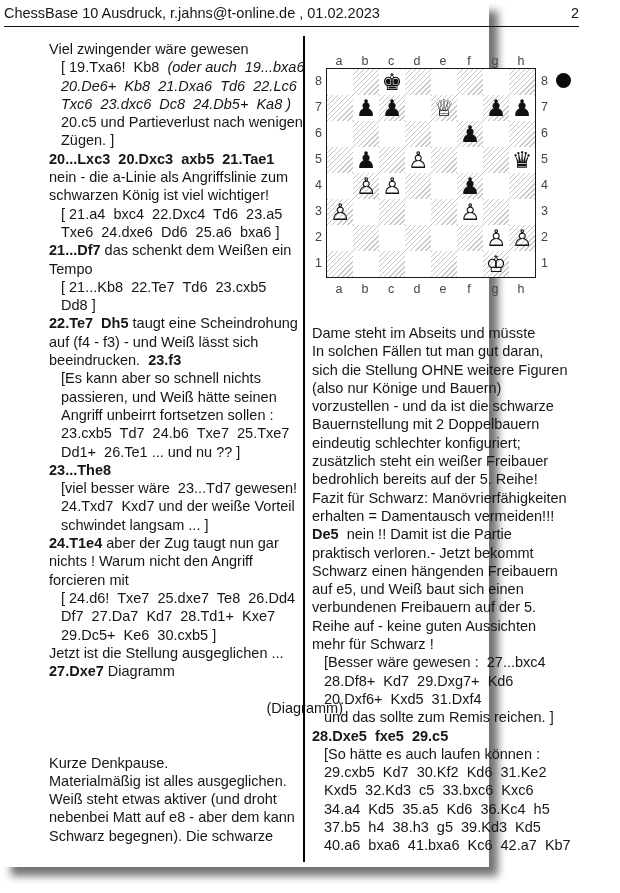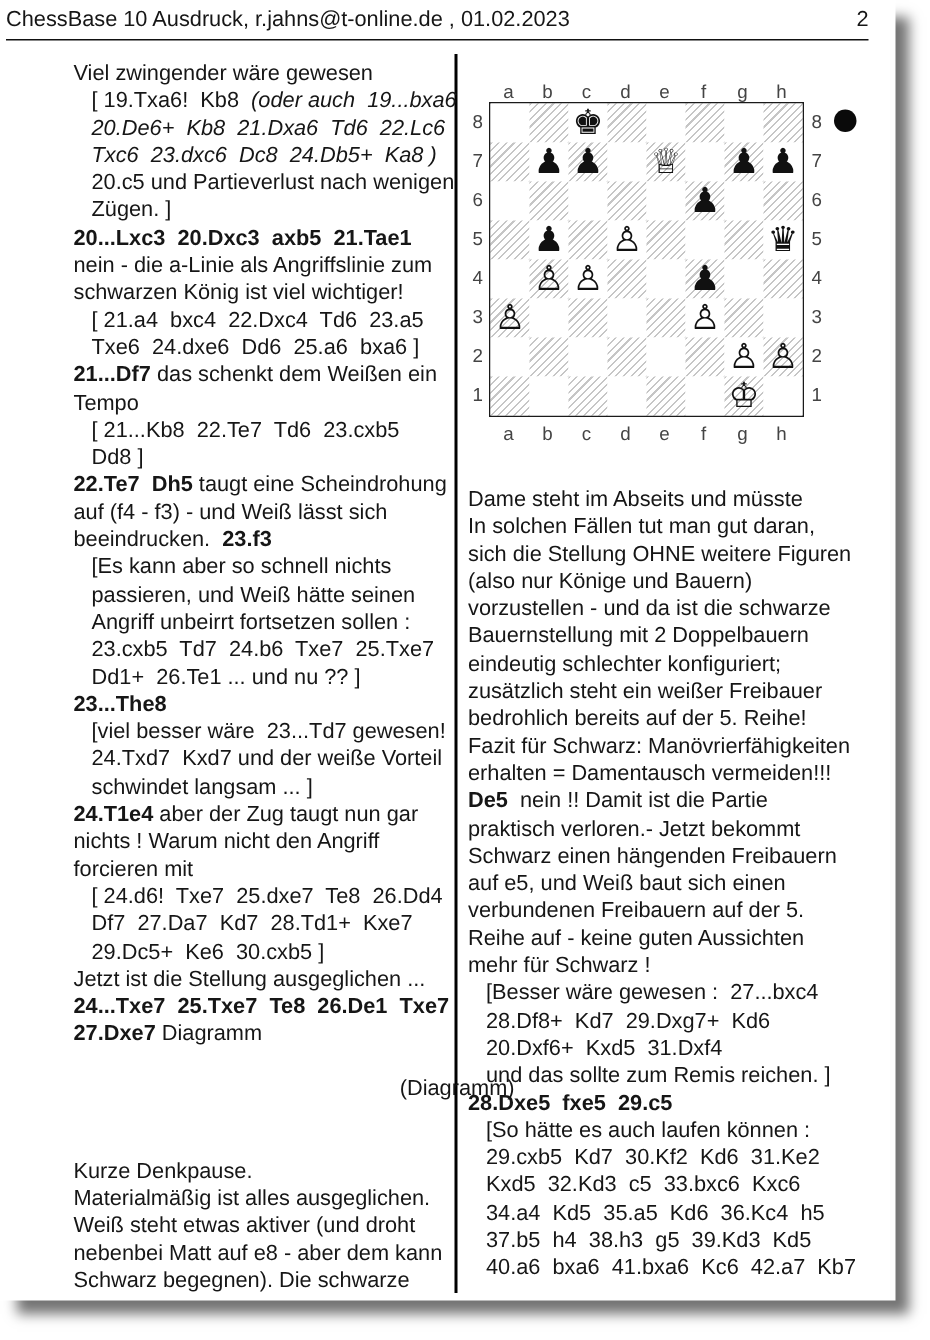--- a/index.html
+++ b/index.html
@@ -1,21 +1,21 @@
 <!DOCTYPE html>
 <html><head>
 <meta charset="utf-8">
 <style>
   html,body { margin:0; padding:0; }
   body {
     width:620px; height:893px; background:#ffffff; overflow:hidden;
     font-family:"Liberation Sans", sans-serif; color:#161616; position:relative;
   }
   .page {
-    position:absolute; left:0; top:0; width:597px; height:867px; background:#fff;
+    position:absolute; left:0; top:0; width:489px; height:867px; background:#fff;
     box-shadow:10px 10px 8px -1px rgba(0,0,0,0.55);
   }
   .header {
     position:absolute; left:4px; top:5px; width:575px;
     display:flex; justify-content:space-between; align-items:flex-end;
     font-size:14.5px; border-bottom:1.7px solid #111; padding-bottom:5px;
   }
   .divider { position:absolute; left:303px; top:36px; width:1.5px; height:826px; background:#000; }
   .col { position:absolute; top:40px; }
   .col.left  { left:5px;   width:294px;margin-left:44px; }
@@ -89,21 +89,20 @@
       <div class="tline ind"><span>[viel besser wäre  23...Td7 gewesen!</span></div>
       <div class="tline ind"><span>24.Txd7  Kxd7 und der weiße Vorteil</span></div>
       <div class="tline ind"><span>schwindet langsam ... ]</span></div>
       <div class="tline"><span class="b">24.T1e4</span><span> aber der Zug taugt nun gar</span></div>
       <div class="tline"><span>nichts ! Warum nicht den Angriff</span></div>
       <div class="tline"><span>forcieren mit</span></div>
       <div class="tline ind"><span>[ 24.d6!  Txe7  25.dxe7  Te8  26.Dd4</span></div>
       <div class="tline ind"><span>Df7  27.Da7  Kd7  28.Td1+  Kxe7</span></div>
       <div class="tline ind"><span>29.Dc5+  Ke6  30.cxb5 ]</span></div>
       <div class="tline"><span>Jetzt ist die Stellung ausgeglichen ...</span></div>
-      <div class="tline"><span class="b">24...Txe7  25.Txe7  Te8  26.De1  Txe7</span></div>
       <div class="tline"><span class="b">27.Dxe7</span><span> Diagramm</span></div>
       <div class="tline">&nbsp;</div>
       <div class="tline ctr"><span>(Diagramm)</span></div>
       <div class="tline">&nbsp;</div>
       <div class="tline">&nbsp;</div>
       <div class="tline"><span>Kurze Denkpause.</span></div>
       <div class="tline"><span>Materialmäßig ist alles ausgeglichen.</span></div>
       <div class="tline"><span>Weiß steht etwas aktiver (und droht</span></div>
       <div class="tline"><span>nebenbei Matt auf e8 - aber dem kann</span></div>
       <div class="tline"><span>Schwarz begegnen). Die schwarze</span></div>

